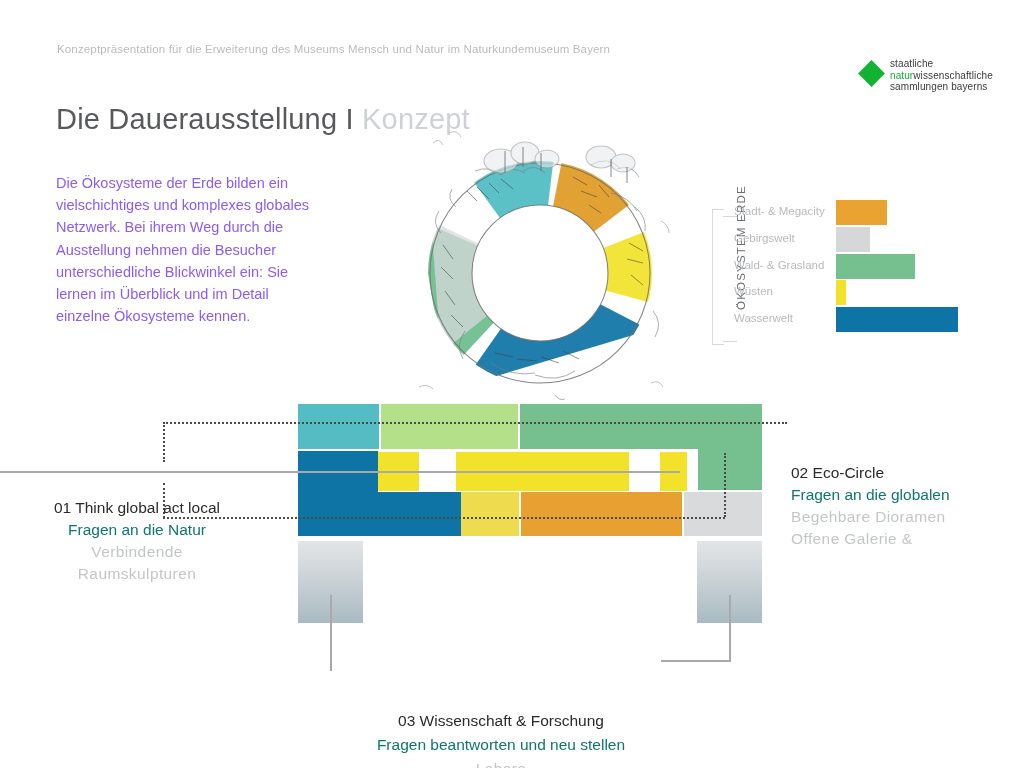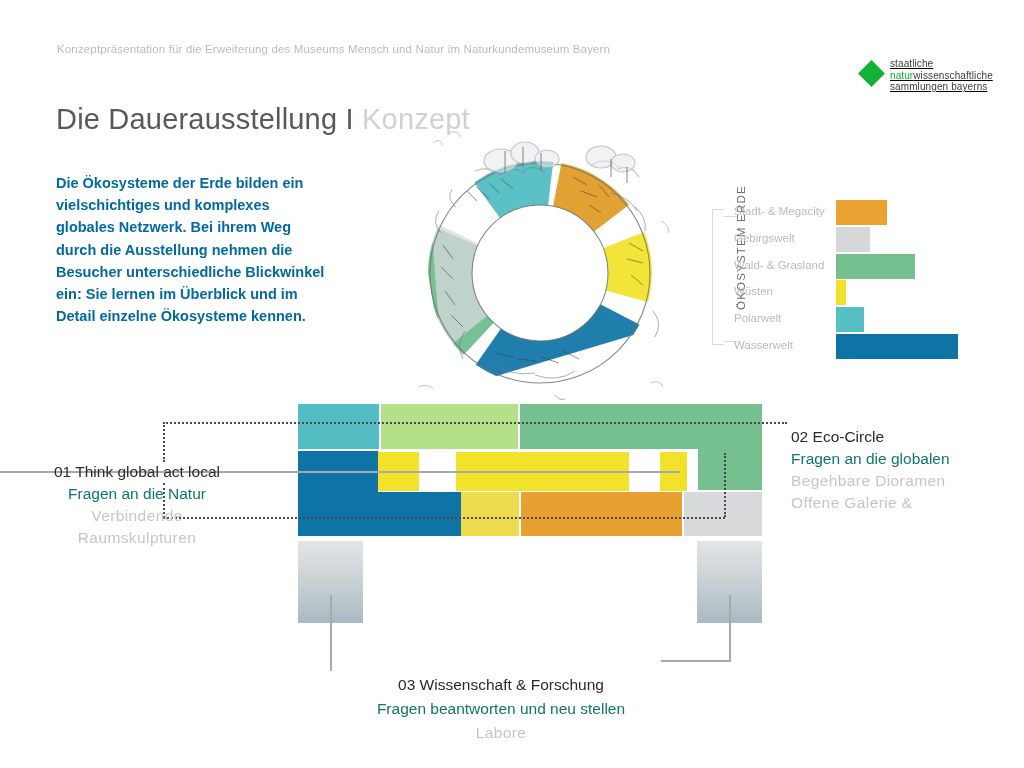--- a/index.html
+++ b/index.html
@@ -21,30 +21,30 @@
     letter-spacing:.2px;
   }
   .title .light{color:#cfd2d4;}
 
   
   .logo{position:absolute;left:862px;top:58px;width:132px;height:40px;}
   .logo .diamond{
     position:absolute;left:0;top:6px;width:19px;height:19px;
     background:#12b232;transform:rotate(45deg);
   }
-  .logo .lines{position:absolute;left:28px;top:0px;text-decoration:underline;}
+  .logo .lines{position:absolute;left:28px;top:0px;}
   .logo .lines div{
     font-size:10px;line-height:11.6px;color:#3b3b3b;letter-spacing:.1px;white-space:nowrap;
   }
   .logo .grn{color:#12b232;}
 
   
   .intro{
     position:absolute;left:56px;top:172px;width:270px;
-    font-size:14.5px;line-height:22.2px;color:#0369a1;font-weight:700;
+    font-size:14.5px;line-height:22.2px;color:#8b5cf6;font-weight:400;
   }
 
   
   .circle-art{position:absolute;left:405px;top:125px;width:270px;height:280px;}
 
   
   .chart{position:absolute;left:690px;top:200px;width:290px;height:160px;}
   .chart .axis-title{
     position:absolute;left:-9px;top:44px;width:120px;
     transform:rotate(-90deg);transform-origin:center center;
@@ -77,21 +77,21 @@
   .dotline-v{
     position:absolute;width:0;
     border-left:2px dotted #4a4a48;
   }
 
   .gradblk{
     background:linear-gradient(180deg,#e3e5e7 0%,#cdd4d8 42%,#a9bac2 100%);
   }
 
   
-  .lbl{position:absolute;}
+  .lbl{position:absolute;margin-top:36px;}
   .lbl .l1{font-size:15.5px;color:#2b2b2b;line-height:22px;white-space:nowrap;}
   .lbl .l2{font-size:15.5px;color:#0f766e;line-height:22px;white-space:nowrap;}
   .lbl .l3{font-size:15.5px;color:#c3c6c8;line-height:22px;white-space:nowrap;letter-spacing:.4px;}
 
   #label01{left:17px;top:461px;width:240px;text-align:center;}
   #label02{left:791px;top:426px;width:230px;text-align:left;}
   #label03{left:336px;top:673px;width:330px;text-align:center;}
   #label03 .l1,#label03 .l2,#label03 .l3{line-height:24px;}
 </style>
 </head>
@@ -198,24 +198,20 @@
       </div>
       <div class="row">
         <div class="cat">Wald- &amp; Grasland</div>
         <div class="bar" style="width:79px;background:#76bf8e"></div>
       </div>
       <div class="row">
         <div class="cat">Wüsten</div>
         <div class="bar" style="width:10px;background:#f2e229"></div>
       </div>
       <div class="row">
-        <div class="cat">Polarwelt</div>
-        <div class="bar" style="width:28px;background:#55bfc4"></div>
-      </div>
-      <div class="row">
         <div class="cat">Wasserwelt</div>
         <div class="bar" style="width:122px;background:#0d74a5"></div>
       </div>
     </div>
   </div>
 
   <div class="plan">
 
     <div class="blk" style="left:298px;top:9px;width:81px;height:45px;background:#54bdc3"></div>
     <div class="blk" style="left:381px;top:9px;width:137px;height:45px;background:#b4e08a"></div>

